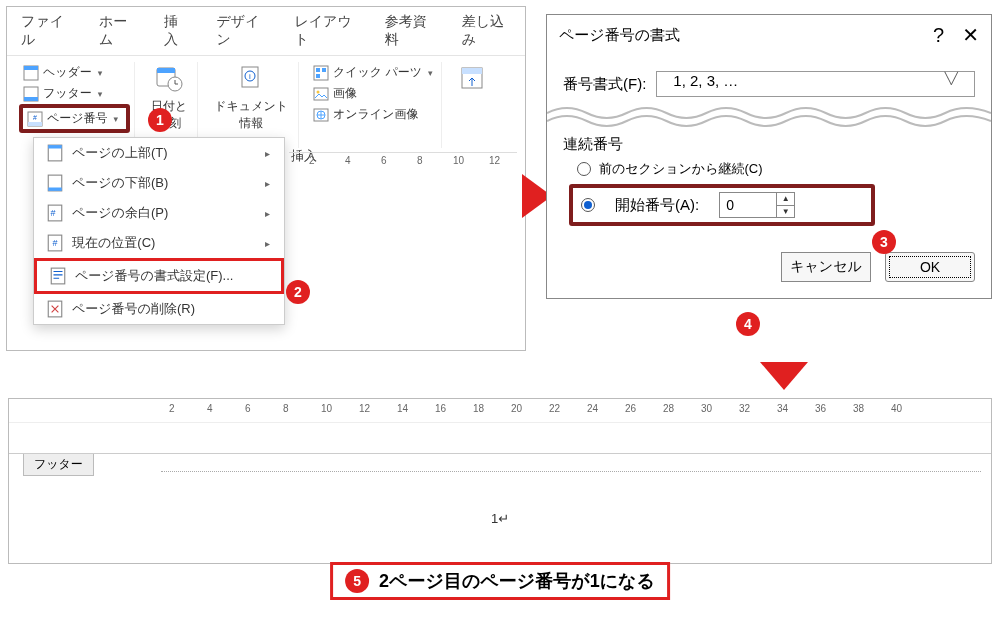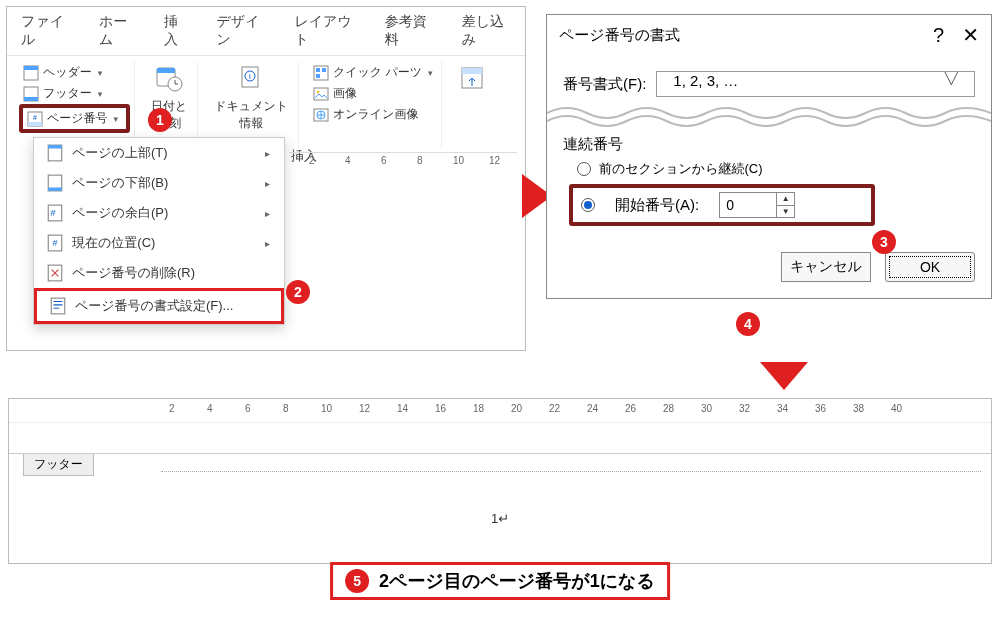--- a/index.html
+++ b/index.html
@@ -385,40 +385,40 @@
           <span class="ic">
             <svg viewBox="0 0 16 16">
               <rect x="2" y="1" width="12" height="14" fill="#fff" stroke="#888"></rect>
               <text x="8" y="11" font-size="8" text-anchor="middle" fill="#1060d0">#</text>
             </svg>
           </span>
           <span>現在の位置(C)</span>
         </span>
       <span class="chev-right">▸</span>
     </div>
+    <div class="row hl">
+      <span class="left">
+          <span class="ic">
+            <svg viewBox="0 0 16 16">
+              <rect x="2" y="1" width="12" height="14" fill="#fff" stroke="#888"></rect>
+              <path d="M4 4h8M4 7h8M4 10h5" stroke="#1060d0"></path>
+            </svg>
+          </span>
+          <span>ページ番号の書式設定(F)...</span>
+        </span>
+    </div>
     <div class="row">
       <span class="left">
           <span class="ic">
             <svg viewBox="0 0 16 16">
               <rect x="2" y="1" width="12" height="14" fill="#fff" stroke="#888"></rect>
               <path d="M5 5l6 6M11 5l-6 6" stroke="#d04040"></path>
             </svg>
           </span>
           <span>ページ番号の削除(R)</span>
-        </span>
-    </div>
-    <div class="row hl">
-      <span class="left">
-          <span class="ic">
-            <svg viewBox="0 0 16 16">
-              <rect x="2" y="1" width="12" height="14" fill="#fff" stroke="#888"></rect>
-              <path d="M4 4h8M4 7h8M4 10h5" stroke="#1060d0"></path>
-            </svg>
-          </span>
-          <span>ページ番号の書式設定(F)...</span>
         </span>
     </div>
   </div>
 </div>
 
 <div class="badge" style="left:148px; top:108px;">1</div>
 <div class="badge" style="left:286px; top:280px;">2</div>
 
 <div class="arrow-r"></div>
 

